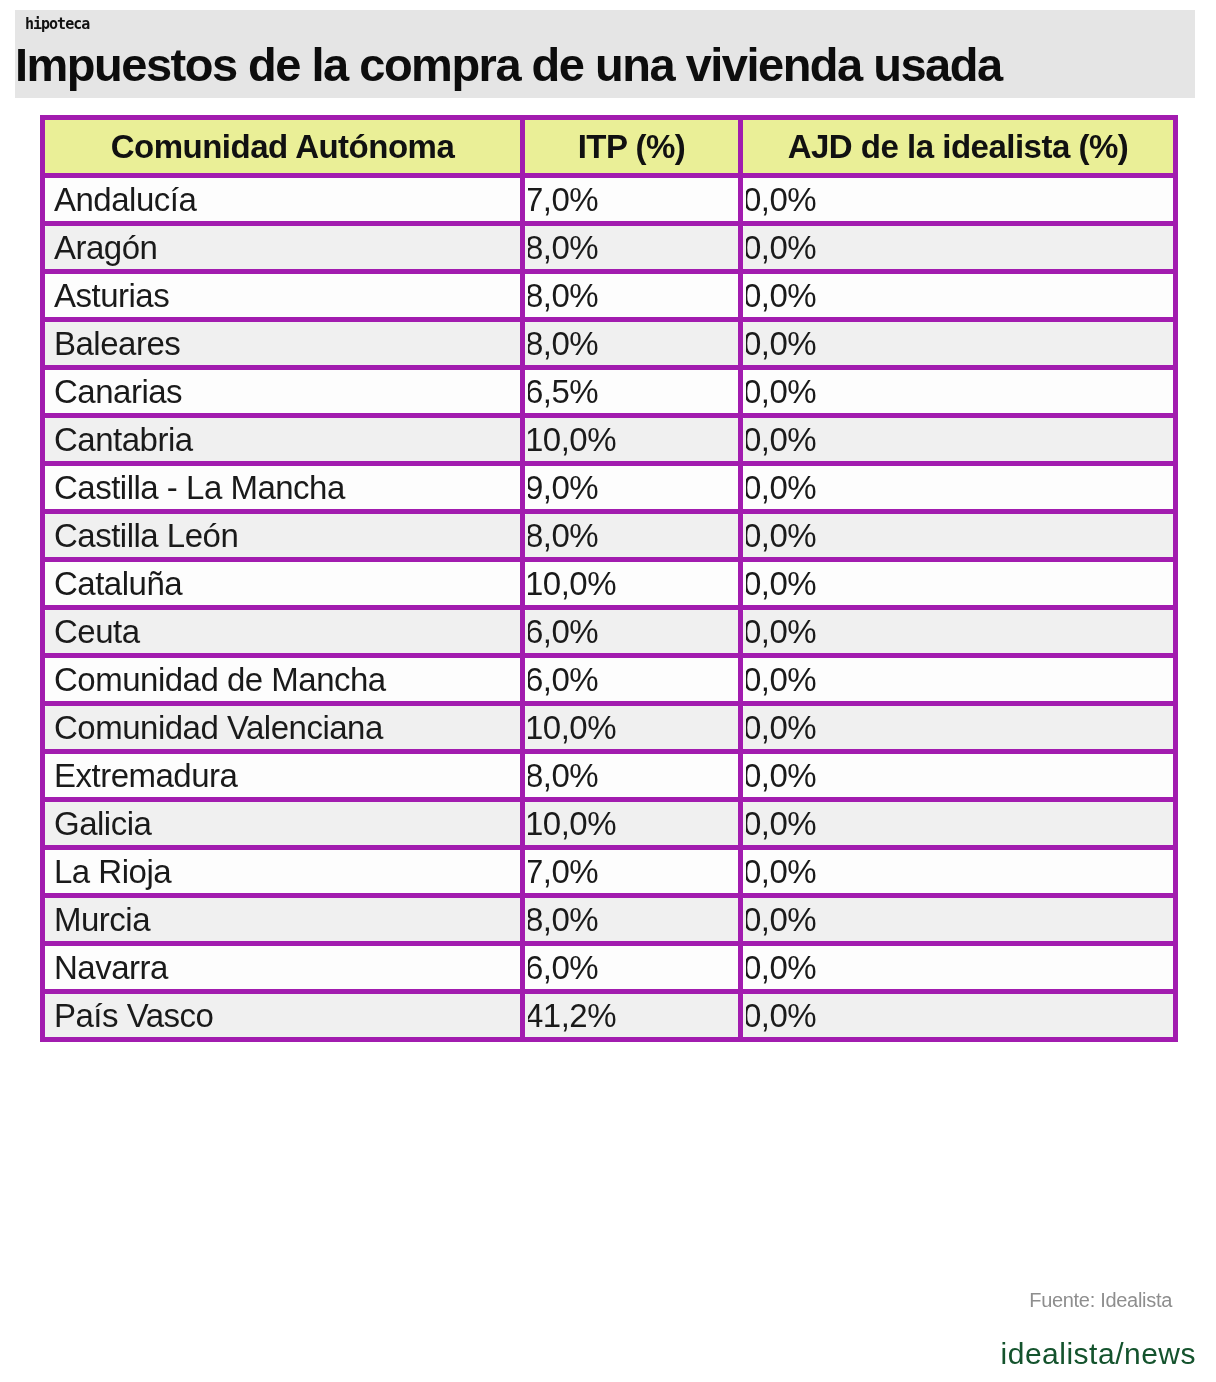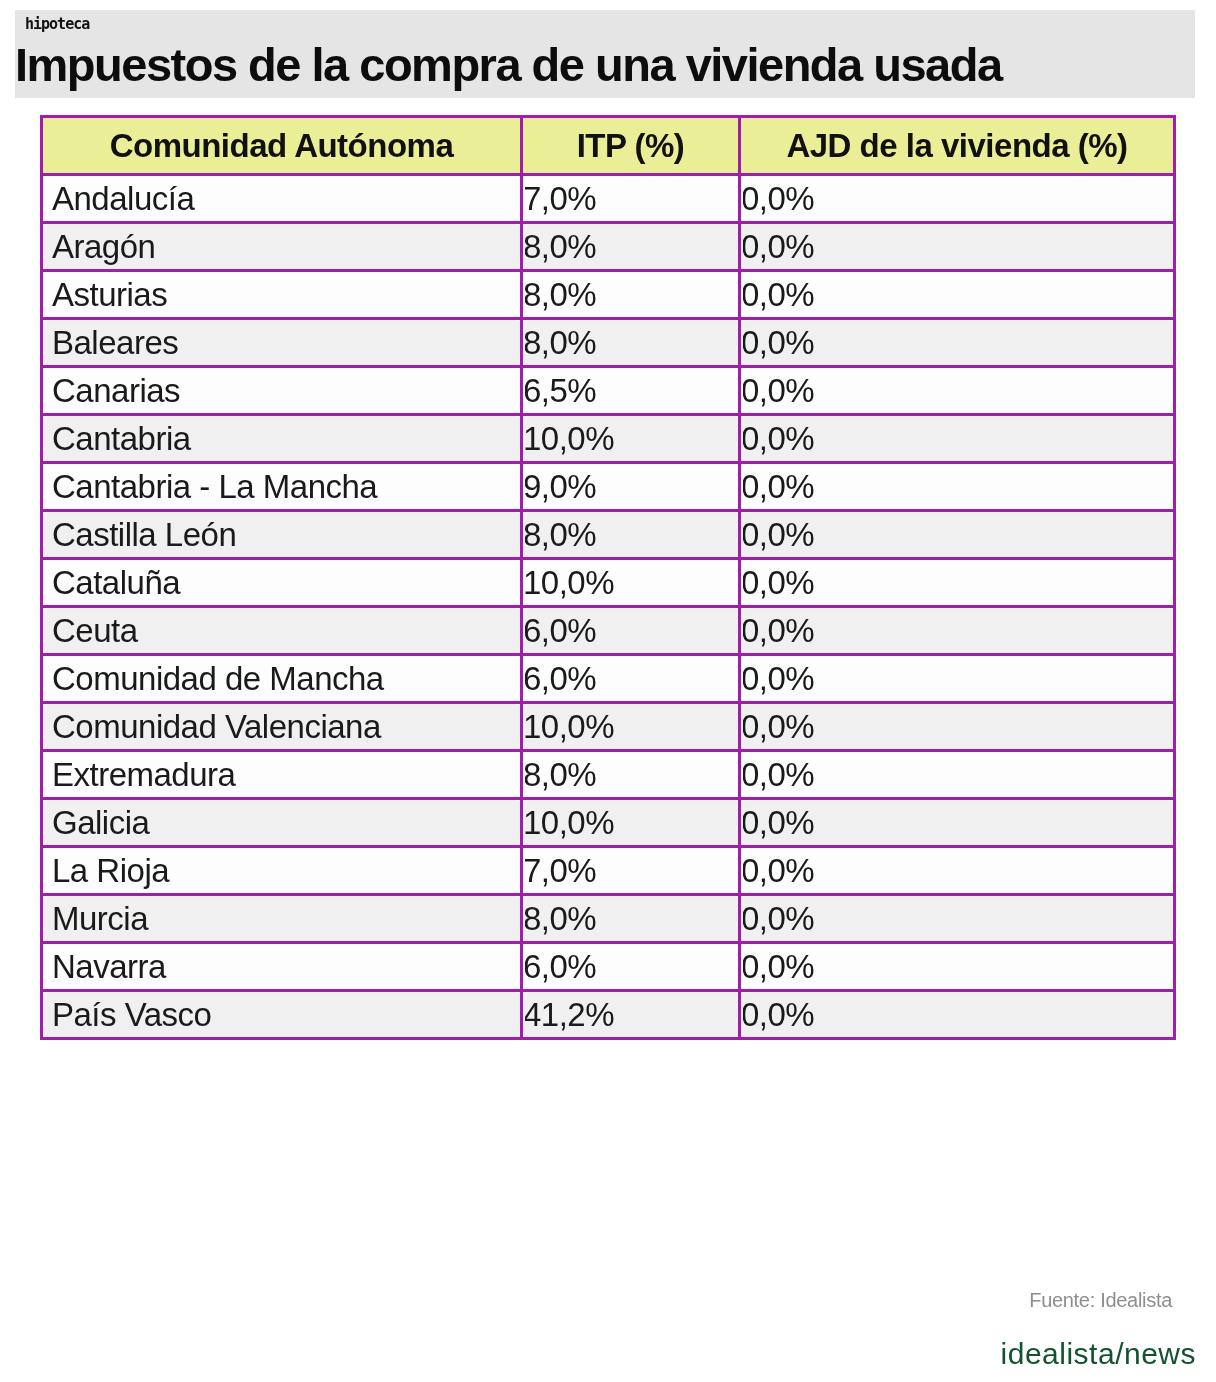--- a/index.html
+++ b/index.html
@@ -46,21 +46,21 @@
     width: 1133px;
     border-collapse: collapse;
     table-layout: fixed;
     font-size: 33px;
     letter-spacing: -0.5px;
   }
   table.tax-table col.c1 { width: 480px; }
   table.tax-table col.c2 { width: 218px; }
   table.tax-table col.c3 { width: 435px; }
   table.tax-table th, table.tax-table td {
-    border: 3px solid #a21caf;
+    border: 5px solid #a21caf;
     overflow: hidden;
     white-space: nowrap;
   }
   table.tax-table th {
     height: 58px;
     background: #eaef97;
     font-weight: bold;
     text-align: center;
     color: #111111;
   }
@@ -98,21 +98,21 @@
   <table class="tax-table">
     <colgroup>
         <col class="c1">
         <col class="c2">
         <col class="c3">
       </colgroup>
     <thead>
       <tr>
         <th>Comunidad Autónoma</th>
         <th>ITP (%)</th>
-        <th>AJD de la vivienda (%)</th>
+        <th>AJD de la idealista (%)</th>
       </tr>
     </thead>
     <tbody>
     <tr>
       <td class="region">Andalucía</td>
       <td class="num">7,0%</td>
       <td class="num">0,0%</td>
     </tr>
 
     <tr>
@@ -139,21 +139,21 @@
       <td class="num">0,0%</td>
     </tr>
 
     <tr>
       <td class="region">Cantabria</td>
       <td class="num">10,0%</td>
       <td class="num">0,0%</td>
     </tr>
 
     <tr>
-      <td class="region">Cantabria - La Mancha</td>
+      <td class="region">Castilla - La Mancha</td>
       <td class="num">9,0%</td>
       <td class="num">0,0%</td>
     </tr>
 
     <tr>
       <td class="region">Castilla León</td>
       <td class="num">8,0%</td>
       <td class="num">0,0%</td>
     </tr>
 

